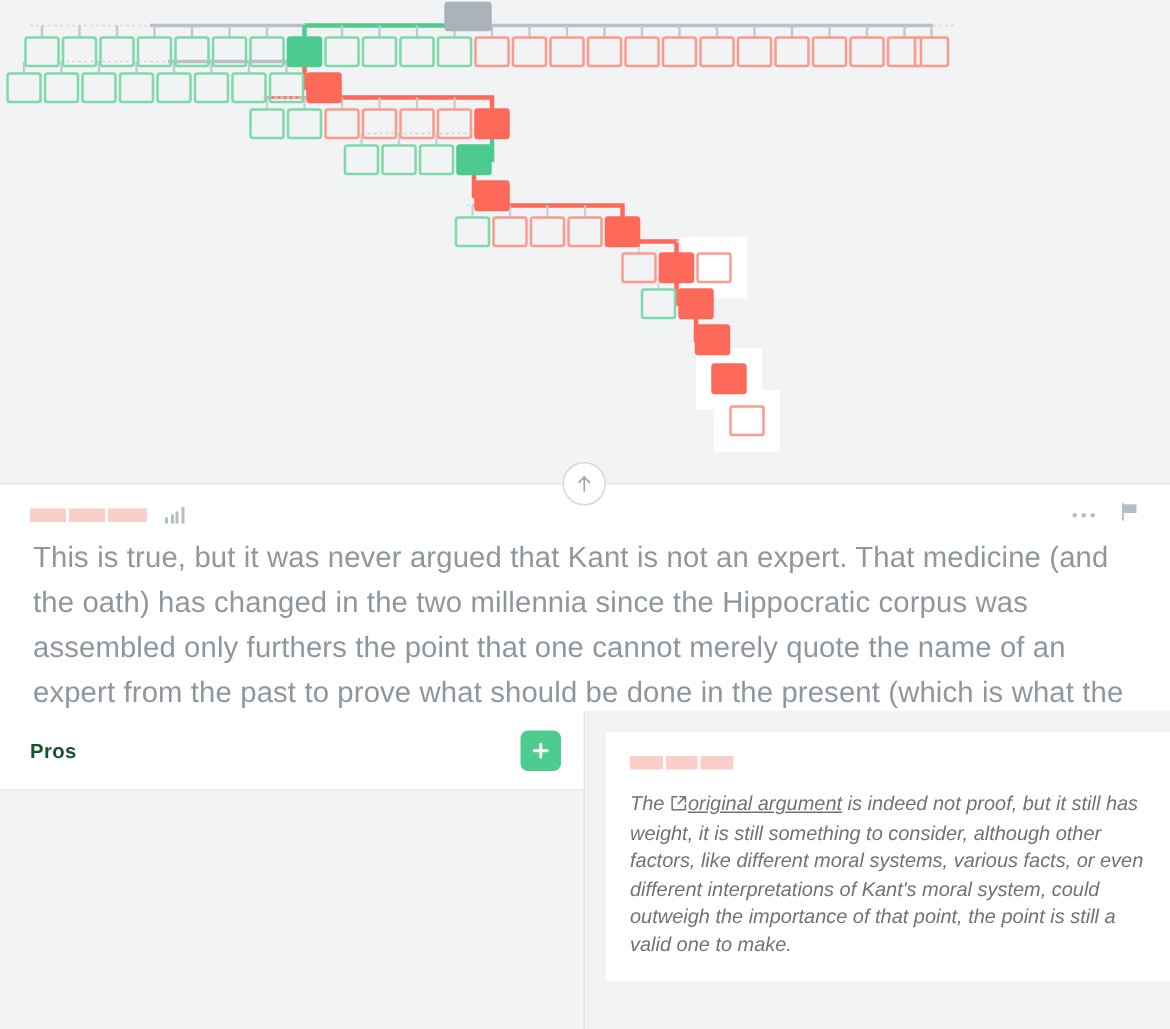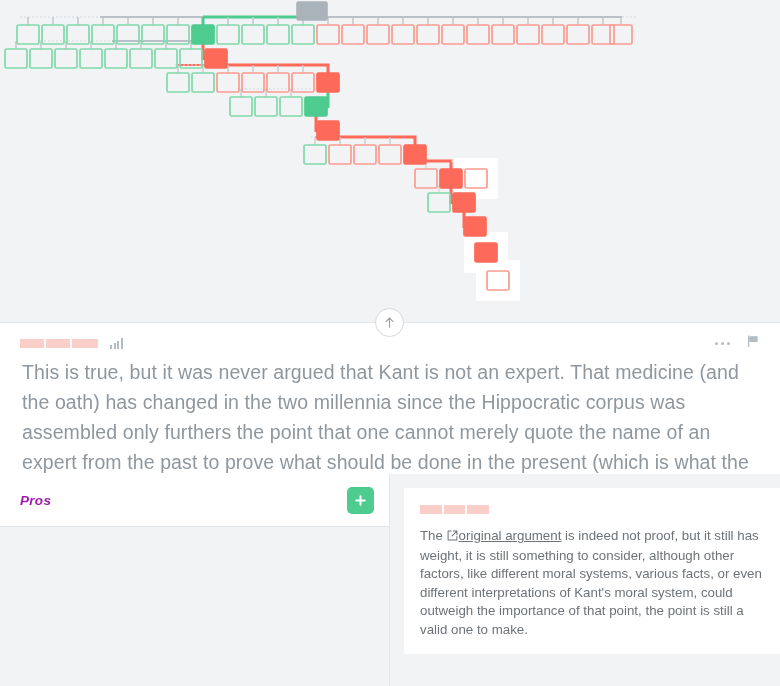--- a/index.html
+++ b/index.html
@@ -94,34 +94,34 @@
   .pc-col { width: 390px; height: 212px; position: relative; }
   .pc-col.left  { border-right: 1px solid #e4e7ea; }
   .pc-head {
     height: 53px;
     background: #ffffff;
     border-bottom: 1px solid #e4e7ea;
     display: flex; align-items: center;
     padding: 0 15px 0 20px;
   }
   .pc-title { font-size: 13.5px; font-weight: bold; letter-spacing: 0.3px; }
-  .pc-title.pros { color: #a21caf; font-style: italic; }
+  .pc-title.pros { color: #14532d; }
   .pc-title.cons { color: #fd6a5a; }
   .pc-add {
     margin-left: auto;
     width: 27px; height: 27px; border-radius: 5px;
     display: flex; align-items: center; justify-content: center;
     color: #fff; font-size: 19px; line-height: 1; cursor: pointer;
     font-weight: 300;
   }
   .pc-add.pros { background: #4ecb8e; }
   .pc-add.cons { background: #fd6a5a; }
   .pc-add svg { display:block; }
 
-  .pc-body { padding: 10px 0 0 0; height: 172px; }
+  .pc-body { padding: 10px 0 0 0; height: 172px; font-style: italic; }
   .pc-card {
     background: #ffffff;
     margin: 4px 0 0 14px;
     width: 376px;
     padding: 12px 16px 14px 16px;
     min-height: 145px;
   }
   .pc-card-text {
     margin-top: 9px;
     font-size: 13.3px;

